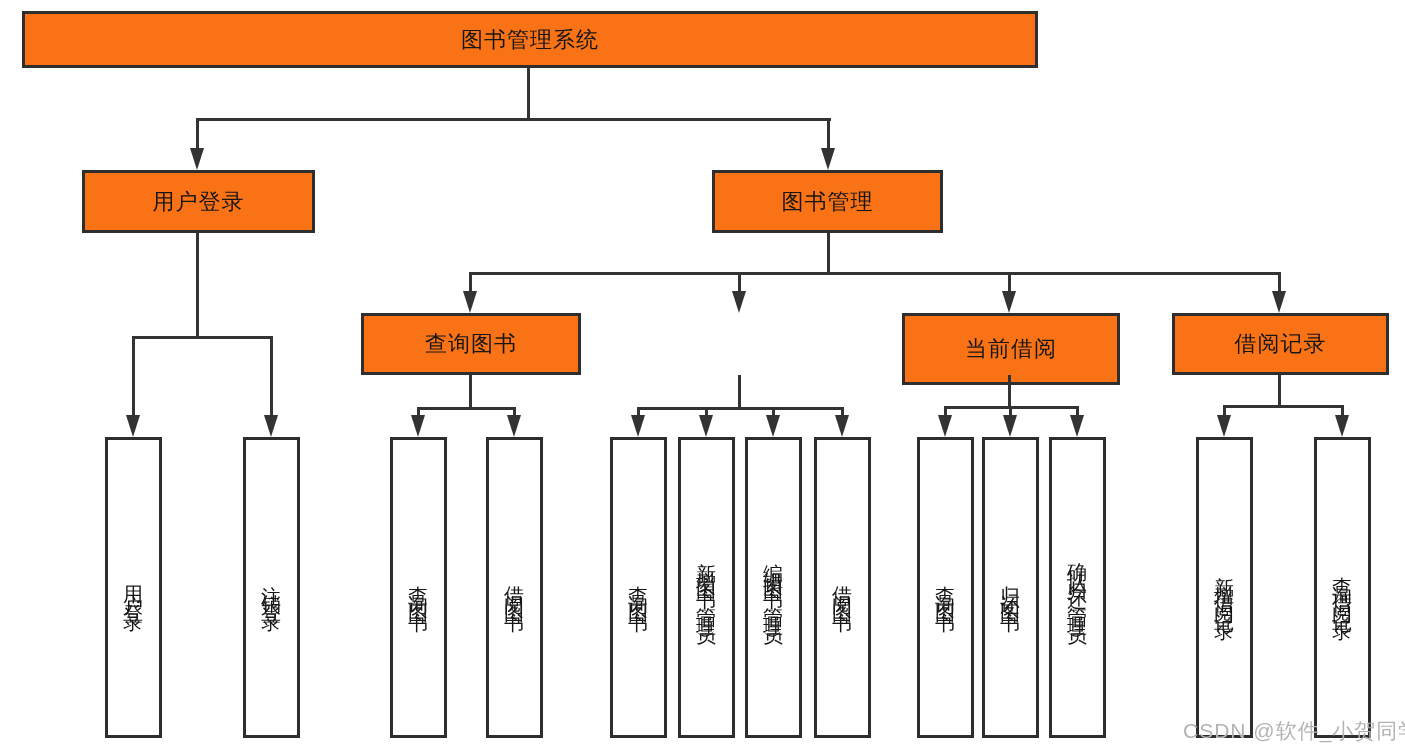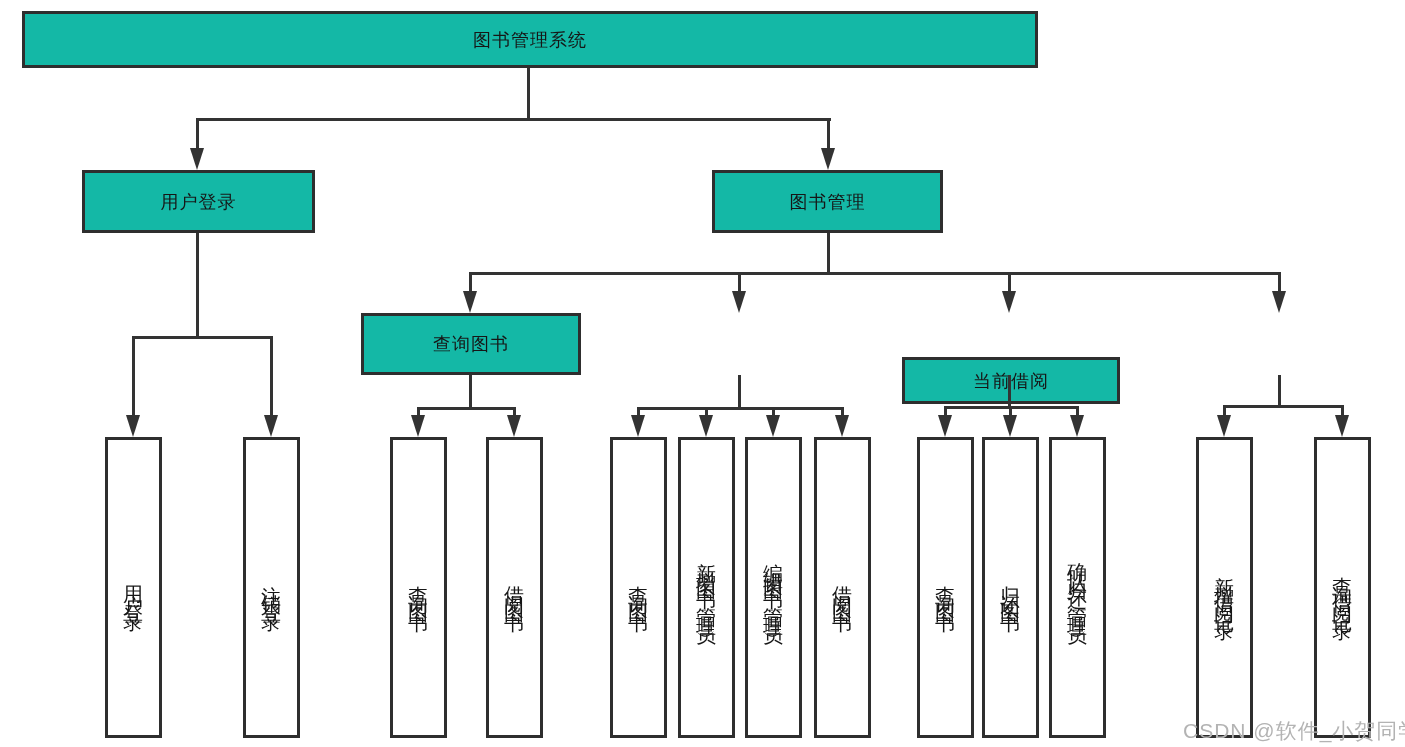--- a/index.html
+++ b/index.html
@@ -9,25 +9,25 @@
     height: 747px;
     background: #ffffff;
     font-family: "Liberation Sans", sans-serif;
     color: #161616;
     overflow: hidden;
   }
   .node {
     position: absolute;
     box-sizing: border-box;
     border: 3px solid #2e2e2e;
-    background: #14b8a6;
+    background: #f97316;
     display: flex;
     align-items: center;
     justify-content: center;
-    font-size: 18px;
+    font-size: 22px;
     letter-spacing: 1px;
     white-space: nowrap;
   }
   .leaf {
     position: absolute;
     box-sizing: border-box;
     border: 3px solid #2e2e2e;
     background: #ffffff;
     top: 437px;
     width: 57px;
@@ -100,22 +100,25 @@
   <div class="vl" style="left:1008px; top:272px; height:22px;"></div>
   <div class="vl" style="left:1278px; top:272px; height:22px;"></div>
   <div class="arrow" style="left:463px; top:291px;"></div>
   <div class="arrow" style="left:732px; top:291px;"></div>
   <div class="arrow" style="left:1002px; top:291px;"></div>
   <div class="arrow" style="left:1272px; top:291px;"></div>
 
   <div class="node" style="left:361px; top:313px; width:220px; height:62px;">
     <span>查询图书</span>
   </div>
-  <div class="node" style="left:902px; top:313px; width:218px; height:47px;margin-top:44px;">
+  <div class="node" style="left:902px; top:313px; width:218px; height:72px;">
     <span>当前借阅</span>
+  </div>
+  <div class="node" style="left:1172px; top:313px; width:217px; height:62px;">
+    <span>借阅记录</span>
   </div>
 
   <div class="vl" style="left:469px; top:375px; height:34px;"></div>
   <div class="hl" style="left:417px; top:407px; width:99px;"></div>
   <div class="vl" style="left:417px; top:407px; height:10px;"></div>
   <div class="vl" style="left:513px; top:407px; height:10px;"></div>
   <div class="arrow" style="left:411px; top:415px;"></div>
   <div class="arrow" style="left:507px; top:415px;"></div>
 
   <div class="vl" style="left:738px; top:375px; height:34px;"></div>

